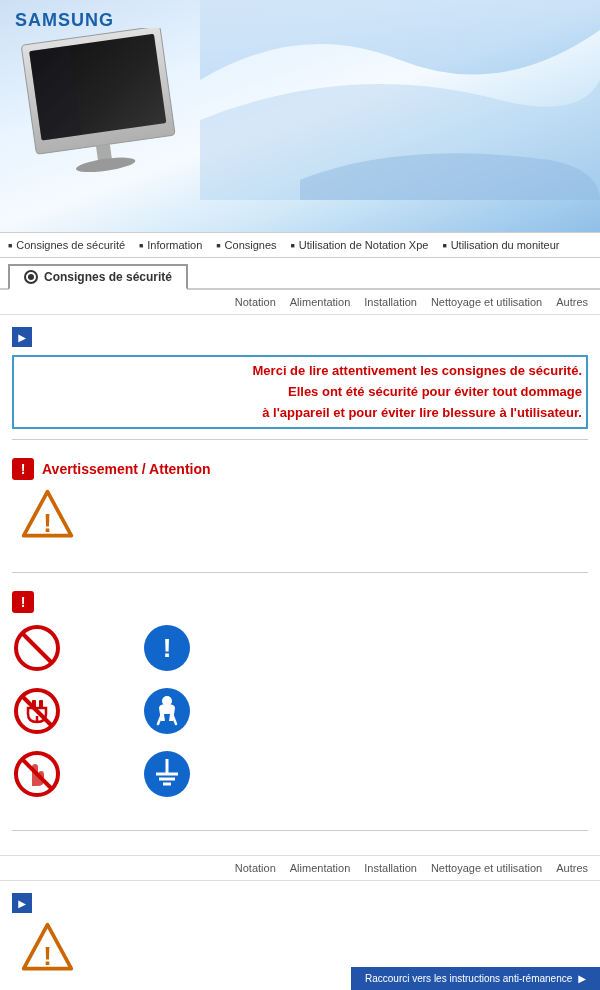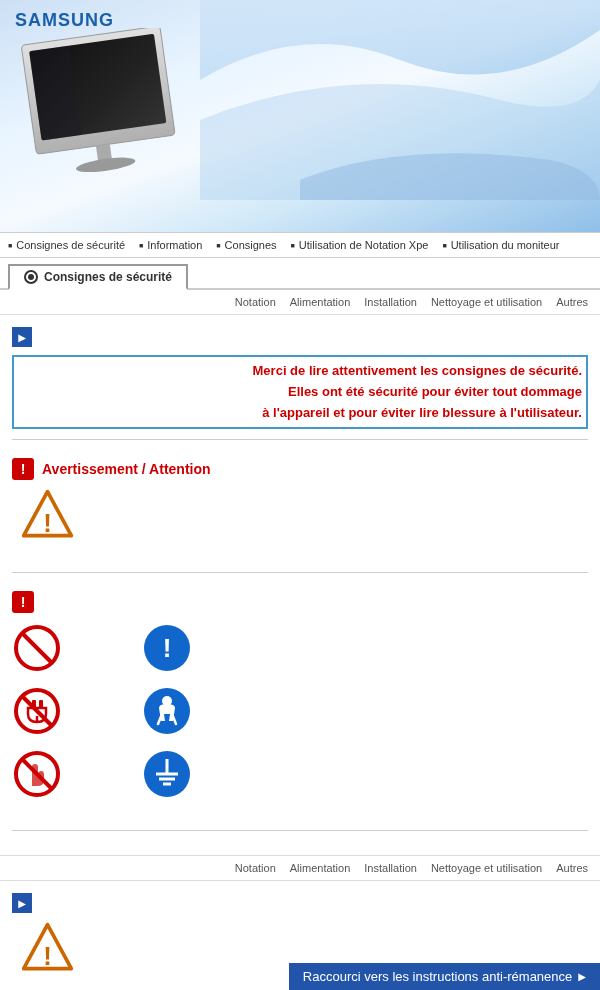--- a/index.html
+++ b/index.html
@@ -209,21 +209,21 @@
     .bottom-section { padding: 8px 12px; }
 
     
     .shortcut-btn {
       position: fixed;
       bottom: 0;
       right: 0;
       background: #2255aa;
       color: white;
       padding: 6px 14px;
-      font-size: 13px;
+      font-size: 10px;
       cursor: pointer;
       display: flex;
       align-items: center;
       gap: 6px;
     }
     .shortcut-btn::after {
       content: '▶';
       font-size: 10px;
     }
   </style>

